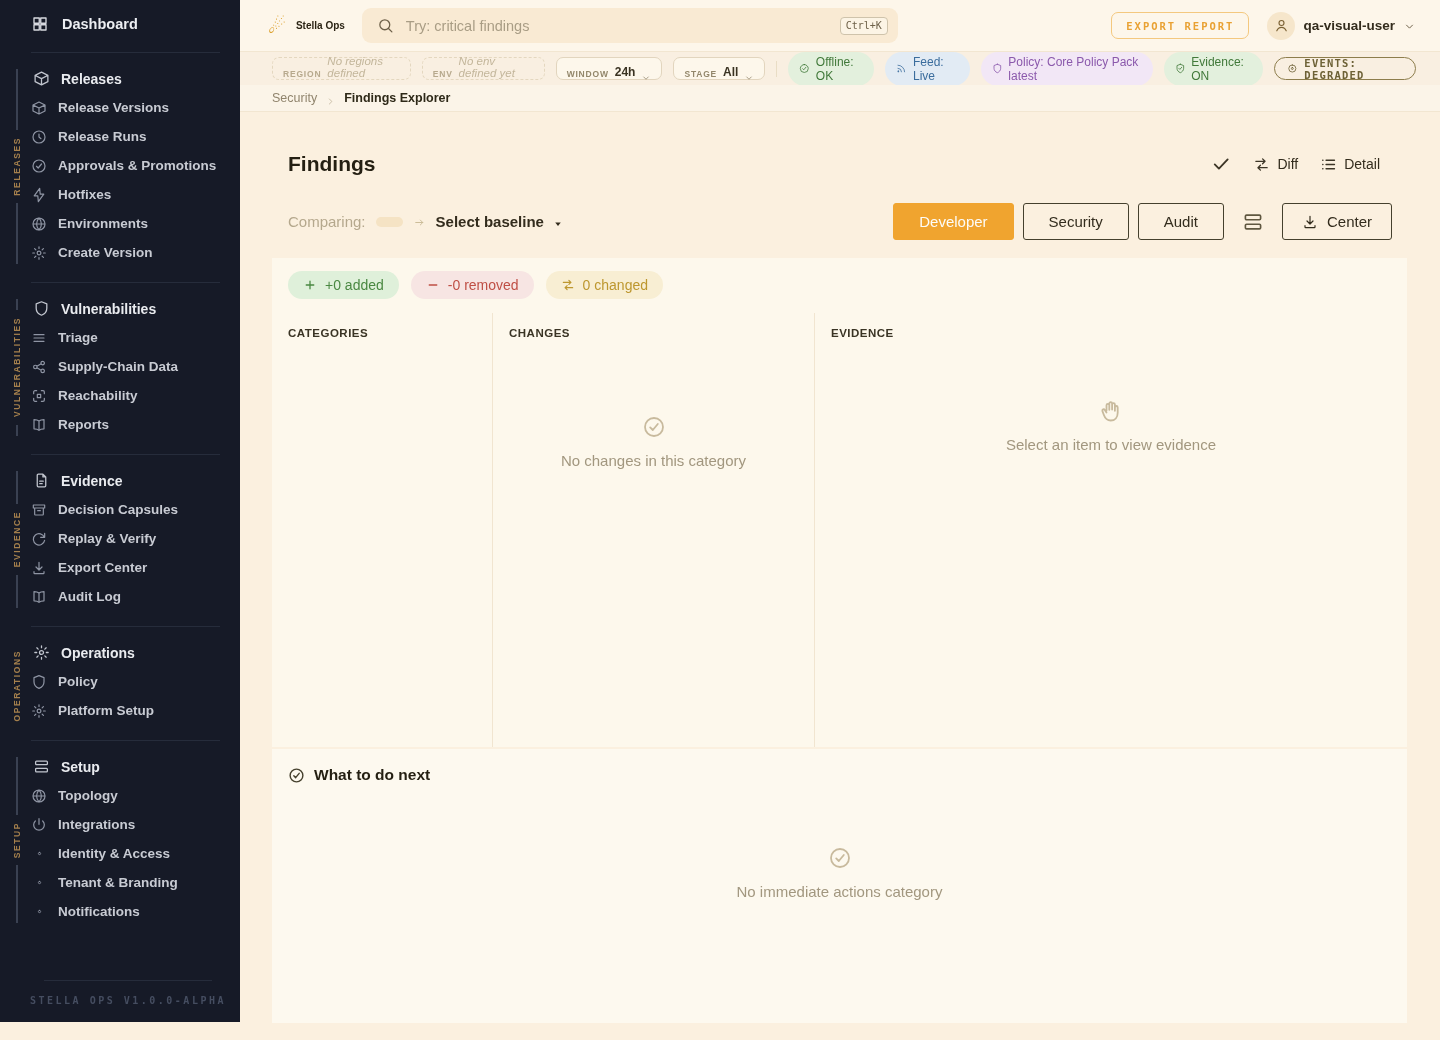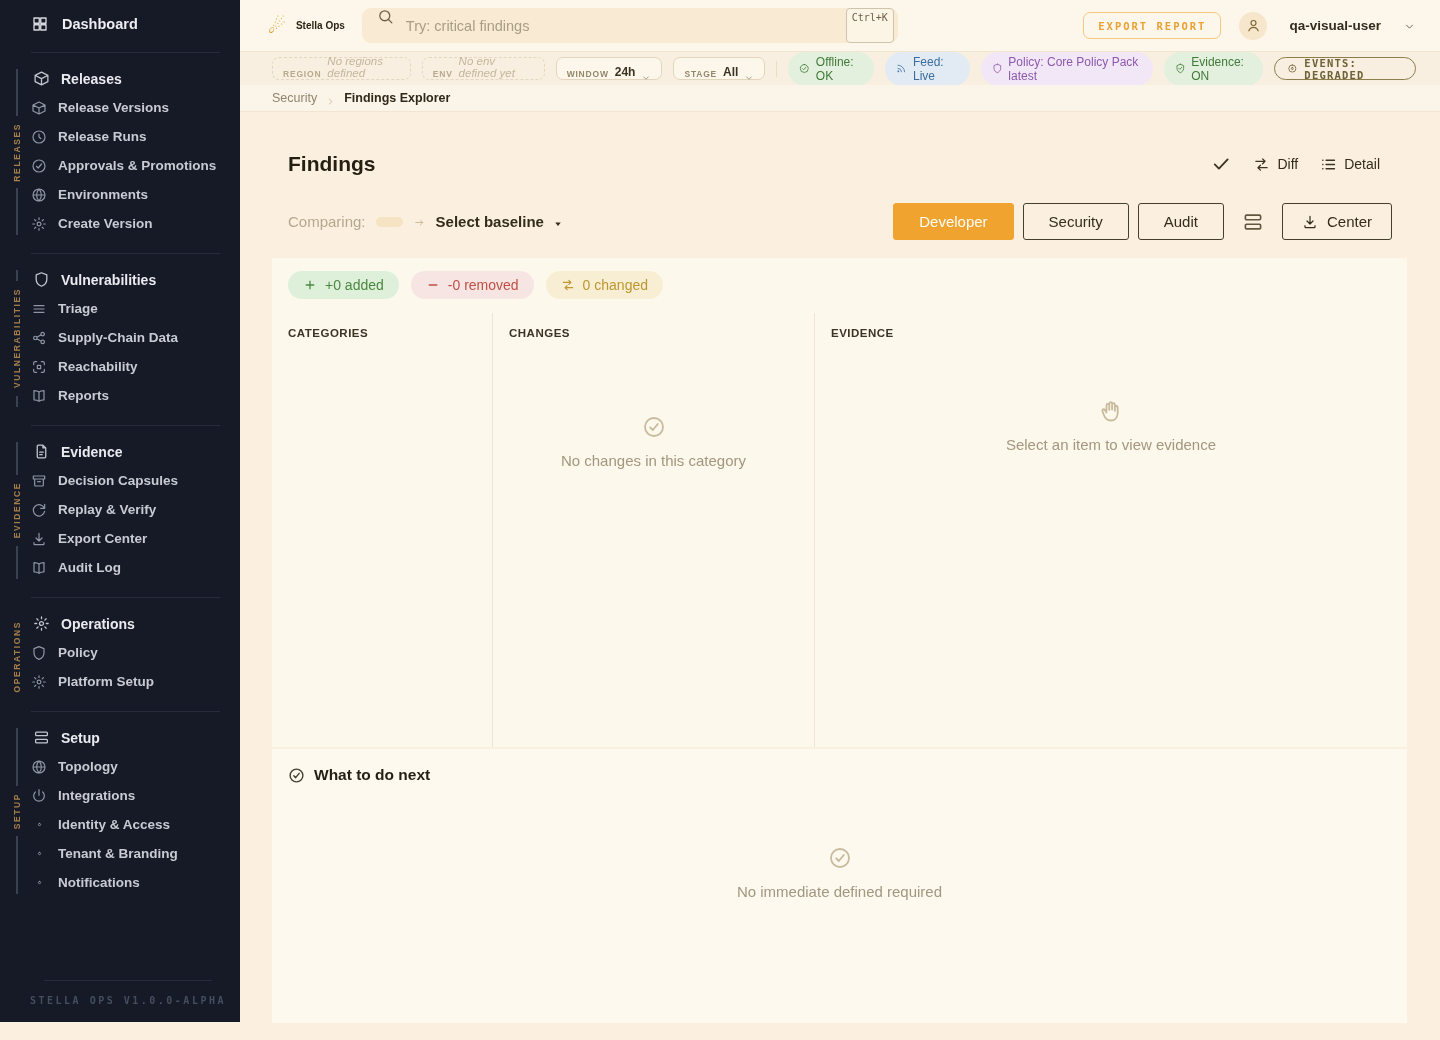--- a/index.html
+++ b/index.html
@@ -28,28 +28,28 @@
   .sb-footer .line { height:1px; background:#262c3b; margin:0 28px 14px; }
   .sb-footer .txt { text-align:center; font-size:10px; letter-spacing:2.5px; color:#454d60; font-weight:700; }
 
   .sb-ic svg, .ic svg { width:100%; height:100%; display:block; }
 
   
   .topbar { position:absolute; left:240px; right:0; top:0; height:52px; background:#fdf6ea; border-bottom:1px solid #f2e6d1; display:flex; align-items:center; padding:0 24px 0 28px; }
   .brand { display:flex; align-items:center; gap:10px; }
   .brand .logo { font-size:20px; line-height:1; color:#d99a1f; }
   .brand .name { font-size:10px; font-weight:700; color:#2b2415; }
-  .searchbox { margin-left:17px; width:536px; height:35px; background:#f9ead3; border-radius:9px; display:flex; padding:0 4px 0 15px; }
+  .searchbox { margin-left:17px; width:536px; height:35px; background:#f9ead3; border-radius:9px; display:flex; align-items:center; padding:0 10px 0 15px; }
   .searchbox .ic { width:17px; height:17px; color:#6e6149; flex:0 0 auto; }
   .searchbox input { flex:1; border:none; outline:none; background:transparent; font-family:"Liberation Sans",sans-serif; font-size:14.5px; color:#3a3322; padding:0 12px; }
   .searchbox input::placeholder { color:#a99d85; }
   .kbd { font-family:"DejaVu Sans Mono",monospace; font-size:10px; color:#6e6149; border:1px solid #cfc3ab; border-radius:4px; padding:2.5px 5px; background:#fcf4e5; }
   .topbar-right { margin-left:auto; display:flex; align-items:center; gap:18px; }
   .export-report { height:27px; padding:0 14px; border:1.5px solid #f4c87e; border-radius:7px; background:transparent; color:#e9a133; font-family:"DejaVu Sans Mono",monospace; font-size:10.5px; font-weight:700; letter-spacing:2px; cursor:pointer; display:flex; align-items:center; }
-  .usermenu { display:flex; align-items:center; gap:22px; cursor:pointer; }
+  .usermenu { display:flex; align-items:center; gap:8px; cursor:pointer; }
   .avatar { width:28px; height:28px; border-radius:50%; background:#f6e6cb; display:flex; align-items:center; justify-content:center; }
   .avatar .ic { width:15px; height:15px; color:#7b6133; }
   .username { font-size:13.5px; font-weight:600; color:#332c1d; }
   .usermenu .chev { width:13px; height:13px; color:#6e6149; }
 
   
   .statusbar { position:absolute; left:240px; right:0; top:52px; height:33px; background:#f9efe1; display:flex; align-items:center; gap:11px; padding:0 24px 0 32px; }
   .fpill { height:23px; border-radius:7px; display:flex; align-items:flex-end; gap:6px; padding:0 10px; }
   .fpill.dashed { border:1px dashed #e4d7bf; }
   .fpill.solid { border:1px solid #e2d5be; background:#fdf7eb; cursor:pointer; }
@@ -162,20 +162,28 @@
         </span>
         <span class="sb-lbl">Release Runs</span>
       </div>
     <div class="sb-item">
         <span class="sb-ic">
           <svg viewBox="0 0 24 24" fill="none" stroke="currentColor" stroke-width="1.8" stroke-linecap="round" stroke-linejoin="round">
             <path d="M12 3a9 9 0 1 1 0 18 9 9 0 0 1 0-18z M8.2 12.4l2.6 2.6 5-6"></path>
           </svg>
         </span>
         <span class="sb-lbl">Approvals &amp; Promotions</span>
+      </div>
+    <div class="sb-item">
+        <span class="sb-ic">
+          <svg viewBox="0 0 24 24" fill="none" stroke="currentColor" stroke-width="1.8" stroke-linecap="round" stroke-linejoin="round">
+            <path d="M13 2 4.8 13.2h5.4L11 22l8.2-11.2h-5.4L13 2z"></path>
+          </svg>
+        </span>
+        <span class="sb-lbl">Hotfixes</span>
       </div>
     <div class="sb-item">
         <span class="sb-ic">
           <svg viewBox="0 0 24 24" fill="none" stroke="currentColor" stroke-width="1.8" stroke-linecap="round" stroke-linejoin="round">
             <path d="M12 3a9 9 0 1 1 0 18 9 9 0 0 1 0-18z M3 12h18 M12 3c2.3 2.4 3.6 5.6 3.6 9s-1.3 6.6-3.6 9 M12 3C9.7 5.4 8.4 8.6 8.4 12s1.3 6.6 3.6 9"></path>
           </svg>
         </span>
         <span class="sb-lbl">Environments</span>
       </div>
     <div class="sb-item">
@@ -604,17 +612,17 @@
           </svg>
         </span>
       <span class="np-title">What to do next</span>
     </div>
     <div class="empty-state np-empty">
       <span class="ic">
           <svg viewBox="0 0 24 24" fill="none" stroke="currentColor" stroke-width="1.8" stroke-linecap="round" stroke-linejoin="round">
             <path d="M12 3a9 9 0 1 1 0 18 9 9 0 0 1 0-18z M8.2 12.4l2.6 2.6 5-6"></path>
           </svg>
         </span>
-      <span class="txt">No immediate defined required</span>
+      <span class="txt">No immediate actions category</span>
     </div>
   </section>
 
 </main>
 
 </body></html>

